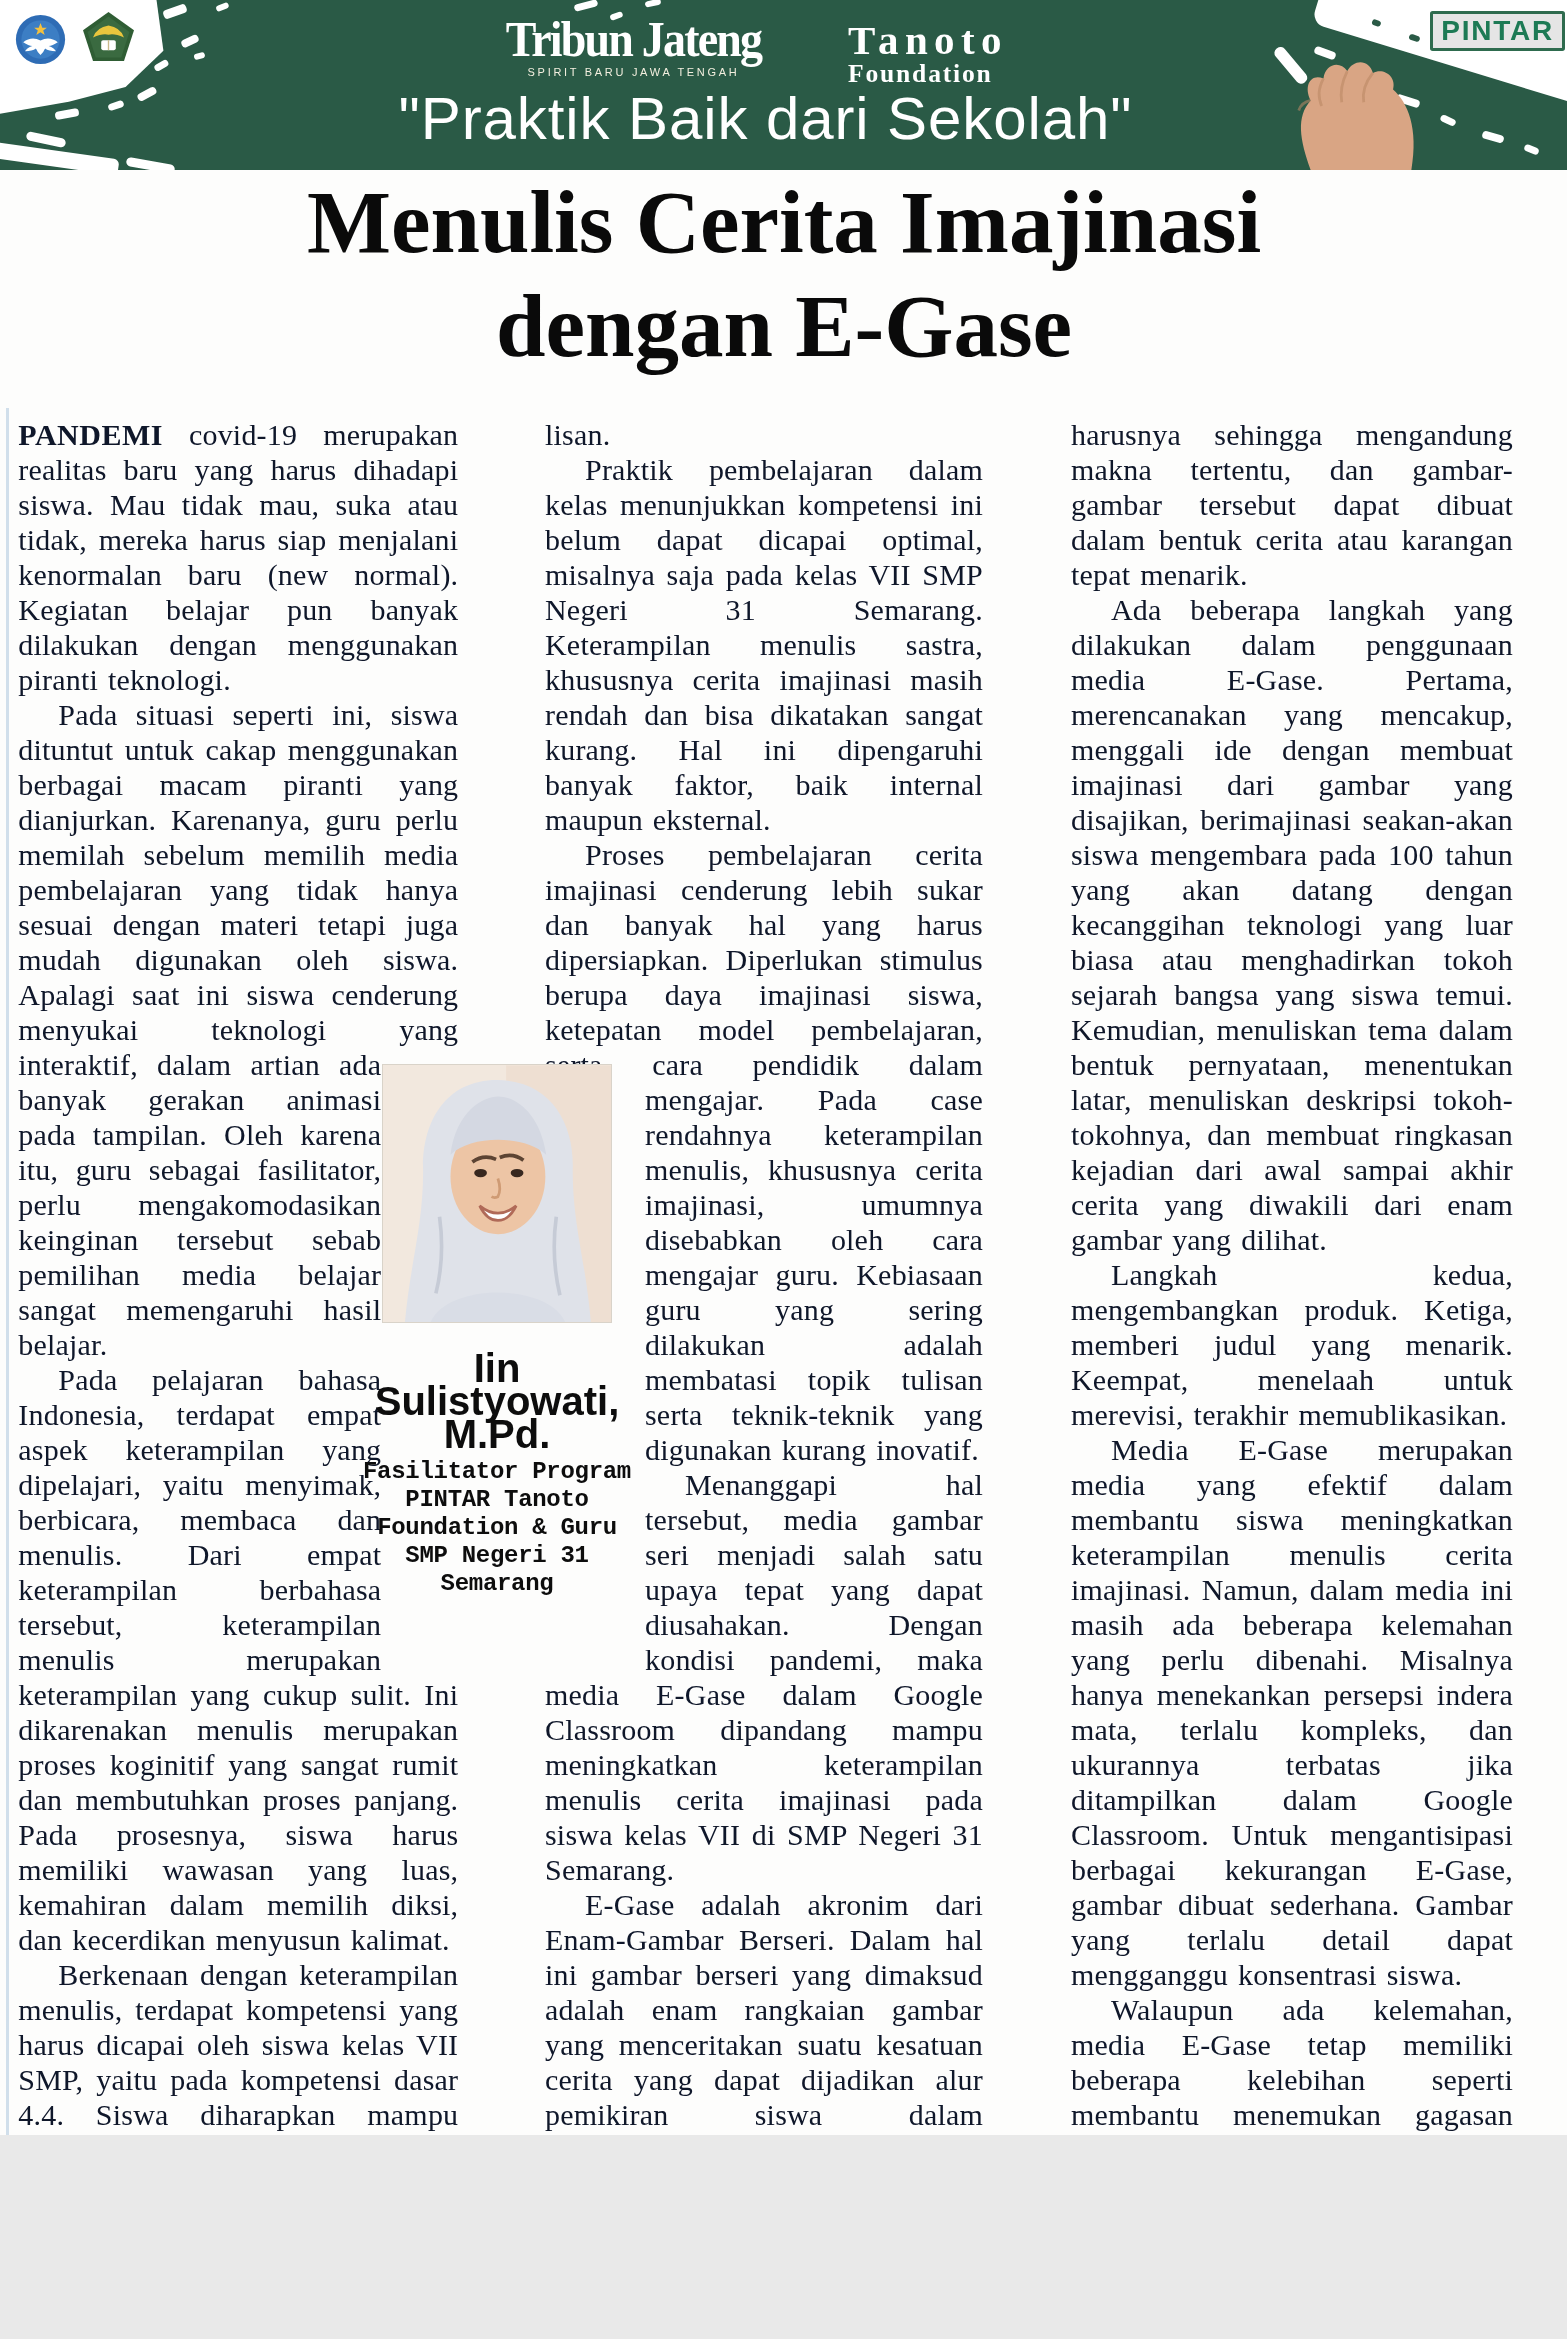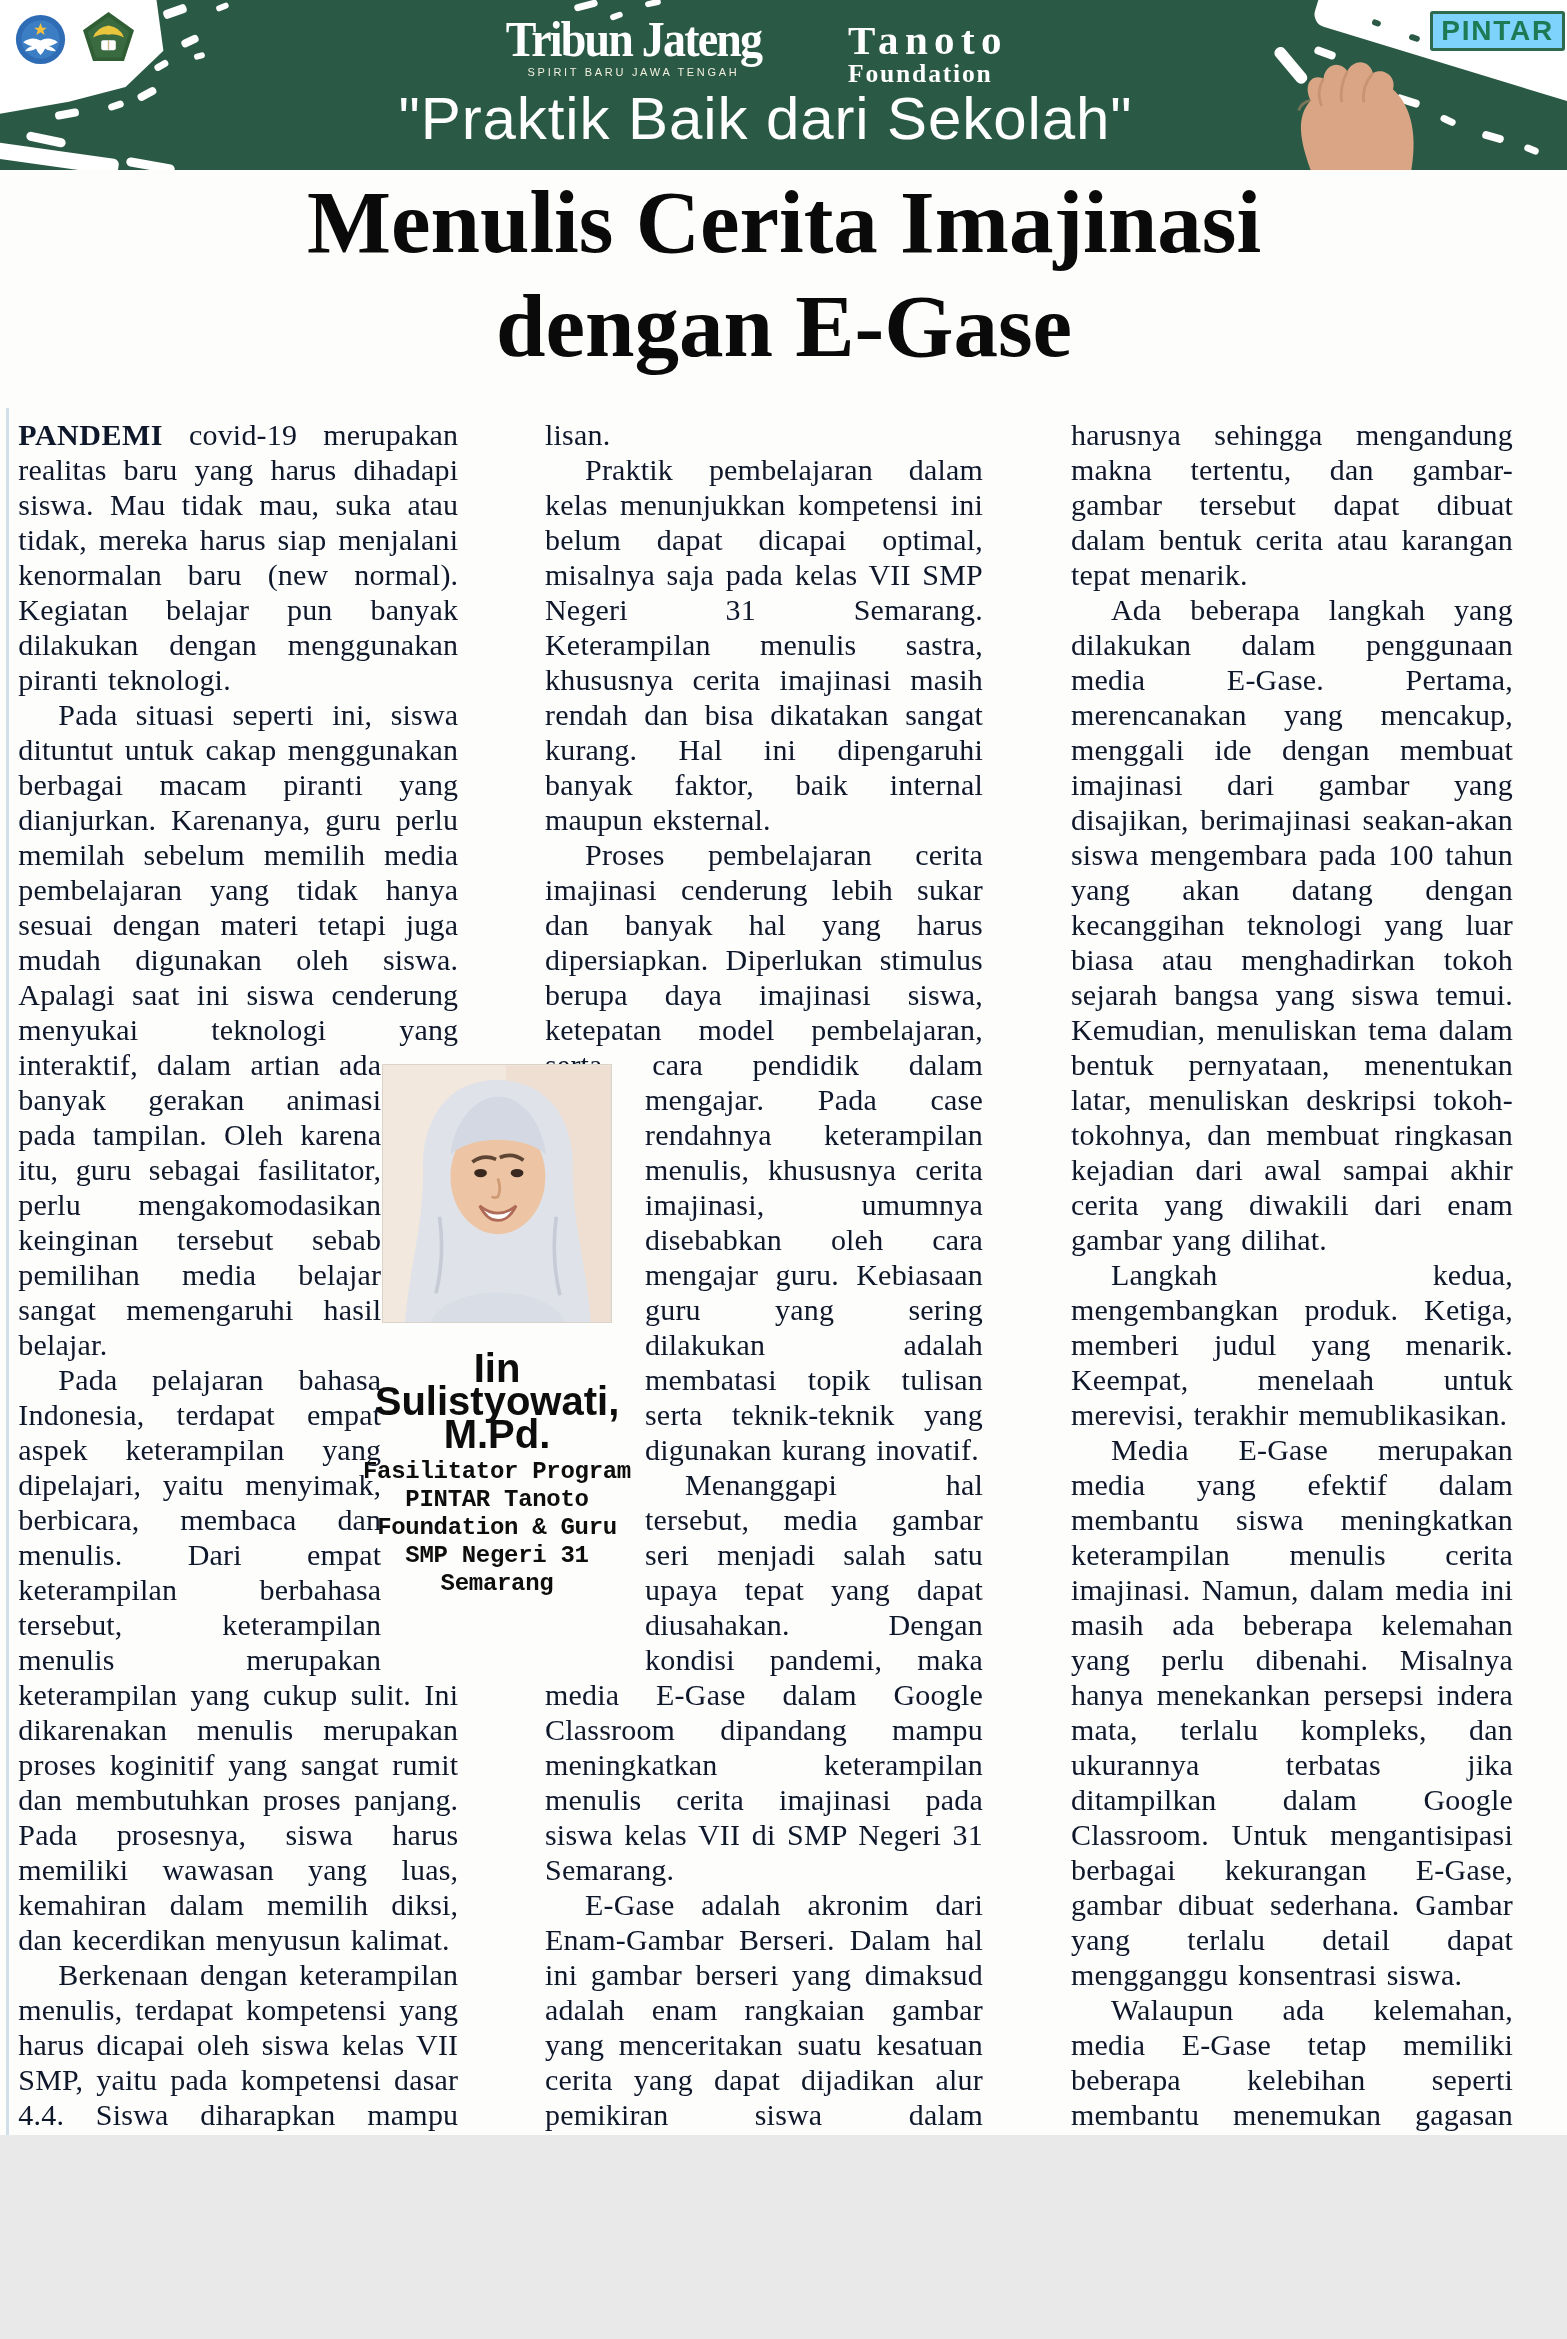--- a/index.html
+++ b/index.html
@@ -20,21 +20,21 @@
   .logo-pent{position:absolute;left:82px;top:11px;width:53px;height:51px;}
 
   .tribun{position:absolute;left:501px;top:16.4px;width:265px;text-align:center;color:#fff;}
   .tribun-name{font-family:"Liberation Serif",serif;font-weight:700;font-size:46px;line-height:46px;
                letter-spacing:-1.8px;transform:scaleY(1.12);white-space:nowrap;}
   .tribun-tag{font-family:"Liberation Sans",sans-serif;font-size:11px;letter-spacing:2.7px;
               color:#f3efdf;margin-top:3.7px;}
   .tanoto{position:absolute;left:848px;top:20px;color:#fff;font-family:"Liberation Serif",serif;}
   .tanoto1{font-size:41px;line-height:40px;font-weight:600;letter-spacing:6.4px;text-align:center;}
   .tanoto2{font-size:25.6px;line-height:27.4px;font-weight:600;letter-spacing:1.8px;}
-  .pintar-box{position:absolute;left:1430px;top:11px;background:#7dd3fc;border:3.7px solid #2e6b4e;
+  .pintar-box{position:absolute;left:1430px;top:11px;background:#e5e5e5;border:3.7px solid #2e6b4e;
               border-radius:2.7px;padding:0.9px 8.2px;font-family:"Liberation Sans",sans-serif;
               font-weight:700;font-size:28px;letter-spacing:1.8px;color:#1d7a55;}
   .hand{position:absolute;left:1263px;top:29px;width:185px;height:141px;}
   .banner-title{position:absolute;left:0;right:37px;top:84px;text-align:center;color:#fff;
                 font-family:"Liberation Sans",sans-serif;font-size:60px;letter-spacing:0.9px;}
 
   
   .headline{position:absolute;top:170px;left:0;right:0;margin:0;text-align:center;
             font-family:"Liberation Serif",serif;font-weight:700;color:#0a0a0a;
             font-size:89px;line-height:104px;}

